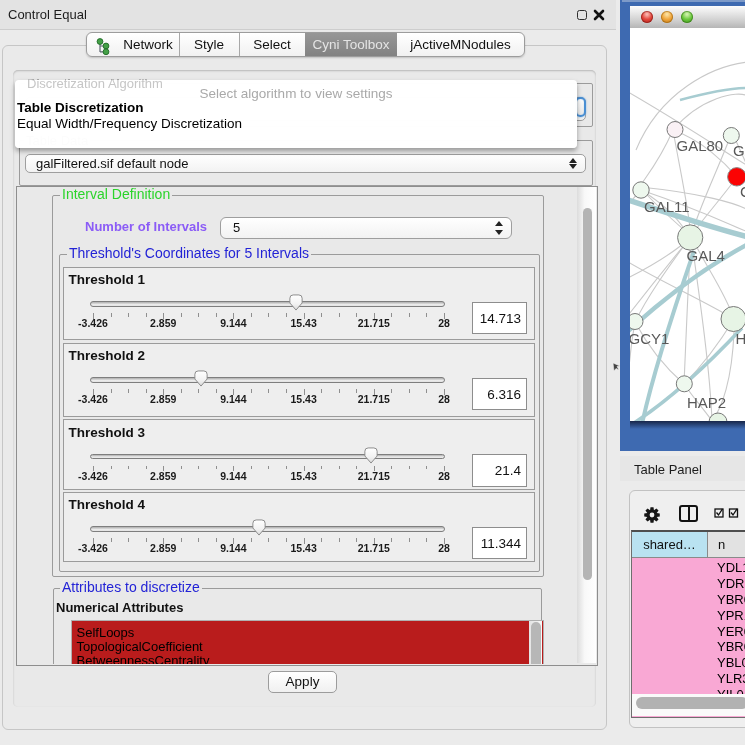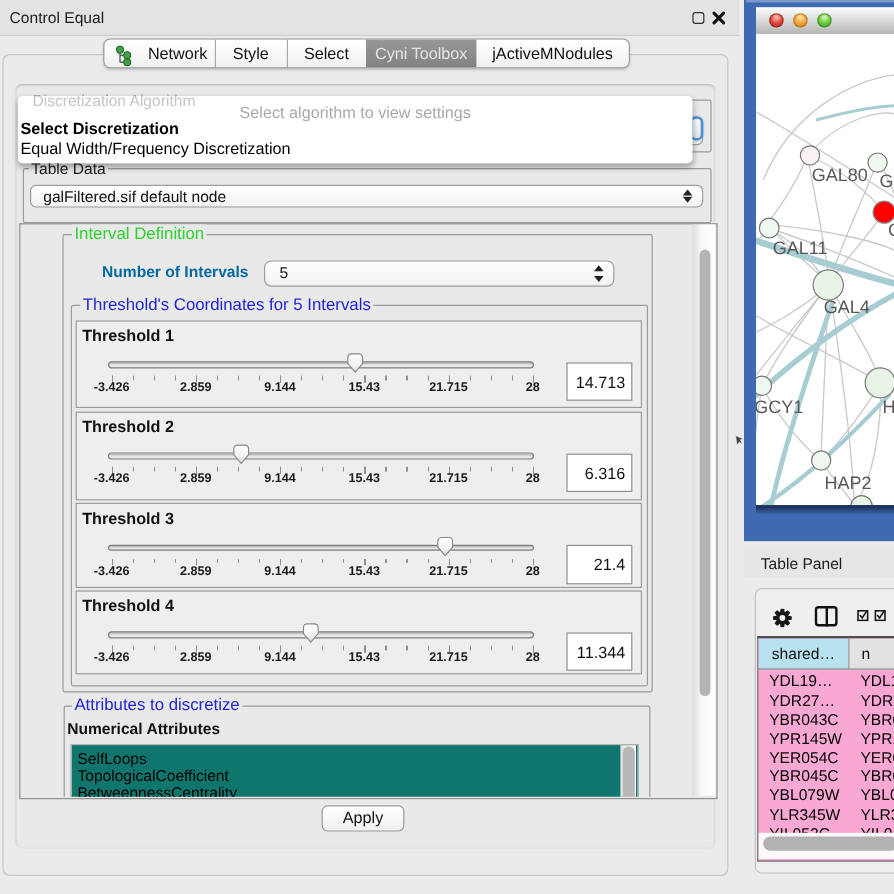--- a/index.html
+++ b/index.html
@@ -73,21 +73,21 @@
   </div>
 
   <div class="abs" style="left:16px;top:186px;width:580px;height:478px;border:1px solid #8e8e8e;background:#e9e9e9"></div>
 
   <div class="abs" style="left:577px;top:187px;width:19px;height:476px;background:linear-gradient(to right,#dcdcdc,#f8f8f8 40%,#ffffff)"></div>
   <div class="abs" style="left:583px;top:208px;width:9px;height:372px;background:#b4b4b4;border-radius:5px"></div>
 
   <div class="grp" style="left:52.4px;top:195px;width:490px;height:379.5px"></div>
   <div class="gtitle" style="left:60px;top:187px;color:#2bd42b;font-size:14px">Interval Definition</div>
 
-  <div class="abs" style="left:85px;top:219px;font-size:13px;font-weight:bold;color:#0369a1">Number of Intervals</div>
+  <div class="abs" style="left:85px;top:219px;font-size:13px;font-weight:bold;color:#8b5cf6">Number of Intervals</div>
   <div class="combo" style="left:220px;top:217px;width:290px;height:20px;line-height:20px;border-radius:6px"><span style="padding-left:12px">5</span>
     <span class="cararea">
           <span class="car" style="top:3px;border-bottom:5px solid #222"></span>
           <span class="car" style="bottom:3px;border-top:5px solid #222"></span>
         </span>
   </div>
 
   <div class="grp" style="left:58.5px;top:254px;width:479px;height:316px"></div>
   <div class="gtitle" style="left:67px;top:246px;color:#2323d6;font-size:14px">Threshold's Coordinates for 5 Intervals</div>
 
@@ -166,35 +166,35 @@
     <svg class="thumb" style="left:195.5px;top:26.5px" width="15" height="18" viewBox="0 0 15 18">
           <path d="M1,4.5 Q1,1 4.5,1 L10.5,1 Q14,1 14,4.5 L14,9.5 L7.5,17 L1,9.5 Z" fill="url(#thg)" stroke="#878787"></path>
         </svg>
     <div class="vbox">11.344</div>
   </div>
 
   <div class="abs" style="left:16px;top:572px;width:644px;height:92px;overflow:hidden">
     <div class="grp" style="left:37px;top:16px;width:487px;height:120px"></div>
     <div class="gtitle" style="left:44px;top:8px;color:#2323d6;font-size:14px">Attributes to discretize</div>
     <div class="abs" style="left:40px;top:28px;font-size:13px;font-weight:bold;color:#111">Numerical Attributes</div>
-    <div class="abs" style="left:43px;top:48px;width:471px;height:60px;background:#0f766e;border:1px solid #b0b0b0">
+    <div class="abs" style="left:55px;top:48px;width:471px;height:60px;background:#b91c1c;border:1px solid #b0b0b0">
       <div class="abs" style="left:4.5px;top:4px;font-size:13px;color:#000">SelfLoops</div>
       <div class="abs" style="left:4.5px;top:18px;font-size:13px;color:#000">TopologicalCoefficient</div>
       <div class="abs" style="left:4.5px;top:32px;font-size:13px;color:#000">BetweennessCentrality</div>
       <div class="abs" style="right:1px;top:0;width:13px;height:60px;background:linear-gradient(to right,#e3e3e3,#fafafa)"></div>
       <div class="abs" style="right:2px;top:1px;width:10px;height:55px;background:#b7b7b7;border-radius:5px"></div>
     </div>
   </div>
 
   <div class="abs" style="left:268px;top:671px;width:67px;height:20px;background:linear-gradient(#fff,#f0f0f0);border:1px solid #9c9c9c;border-radius:5px;font-size:13.5px;color:#111;text-align:center;line-height:19px">Apply</div>
 
 
-  <div class="abs" style="left:15px;top:80px;width:562px;height:56px;z-index:5;background:rgba(255,255,255,0.99);border-radius:4px;box-shadow:0 3px 5px rgba(0,0,0,0.35)">
+  <div class="abs" style="left:15px;top:80px;width:562px;height:68px;z-index:5;background:rgba(255,255,255,0.99);border-radius:4px;box-shadow:0 3px 5px rgba(0,0,0,0.35)">
     <div class="abs" style="left:0;top:6px;width:562px;text-align:center;font-size:13.5px;color:#a9a9a9;white-space:nowrap">Select algorithm to view settings</div>
-    <div class="abs" style="left:2px;top:20px;font-size:13.5px;font-weight:bold;color:#000;white-space:nowrap">Select Discretization</div>
+    <div class="abs" style="left:2px;top:20px;font-size:13.5px;font-weight:bold;color:#000;white-space:nowrap">Table Discretization</div>
     <div class="abs" style="left:2px;top:36px;font-size:13.5px;color:#000;white-space:nowrap">Equal Width/Frequency Discretization</div>
   </div>
 
   <svg class="abs" style="left:612px;top:362px" width="10" height="12" viewBox="0 0 10 12">
         <path d="M1,1 L2,9 L4,6.5 L7,8 L5,4.5 L8,4 Z" fill="#444" stroke="#eee" stroke-width="0.6"></path>
       </svg>
 </div>
 
 <div class="abs" style="left:620px;top:0;width:125px;height:451px;background:#3e6ab1"></div>
 <div class="abs" style="left:622px;top:0;width:123px;height:2px;background:#7d9ac8"></div>
@@ -283,31 +283,20 @@
         <rect x="1" y="1" width="8" height="8"></rect>
         <path d="M2.5 4.5 L4.5 7 L8.5 0.8"></path>
         <rect x="15.5" y="1" width="8" height="8"></rect>
         <path d="M17 4.5 L19 7 L23 0.8"></path>
       </g>
     </svg>
 
 <div class="abs" style="left:631px;top:530px;width:114px;height:185px;background:#f9a8d4;border:1px solid #6e6e6e;border-top:2px solid #4e4e4e;border-right:none;overflow:hidden">
   <div class="abs" style="left:0;top:0;width:75px;height:25px;background:#b9e2f1;border-right:1px solid #8a8a8a;border-bottom:1px solid #8a8a8a;font-size:13px;color:#111;text-align:center;line-height:25px">shared…</div>
   <div class="abs" style="left:76px;top:0;width:40px;height:25px;background:#e2e2e2;border-bottom:1px solid #8a8a8a;font-size:13px;color:#111;padding-left:10px;line-height:25px">n</div>
-  <div class="abs" style="left:9px;top:28px">
-    <div class="row">YDL19…</div>
-        <div class="row">YDR27…</div>
-        <div class="row">YBR043C</div>
-        <div class="row">YPR145W</div>
-        <div class="row">YER054C</div>
-        <div class="row">YBR045C</div>
-        <div class="row">YBL079W</div>
-        <div class="row">YLR345W</div>
-        <div class="row">YIL052C</div>
-  </div>
   <div class="abs" style="left:85px;top:28px">
     <div class="row">YDL1</div>
         <div class="row">YDR2</div>
         <div class="row">YBR0</div>
         <div class="row">YPR1</div>
         <div class="row">YER0</div>
         <div class="row">YBR0</div>
         <div class="row">YBL0</div>
         <div class="row">YLR3</div>
         <div class="row">YIL0</div>

